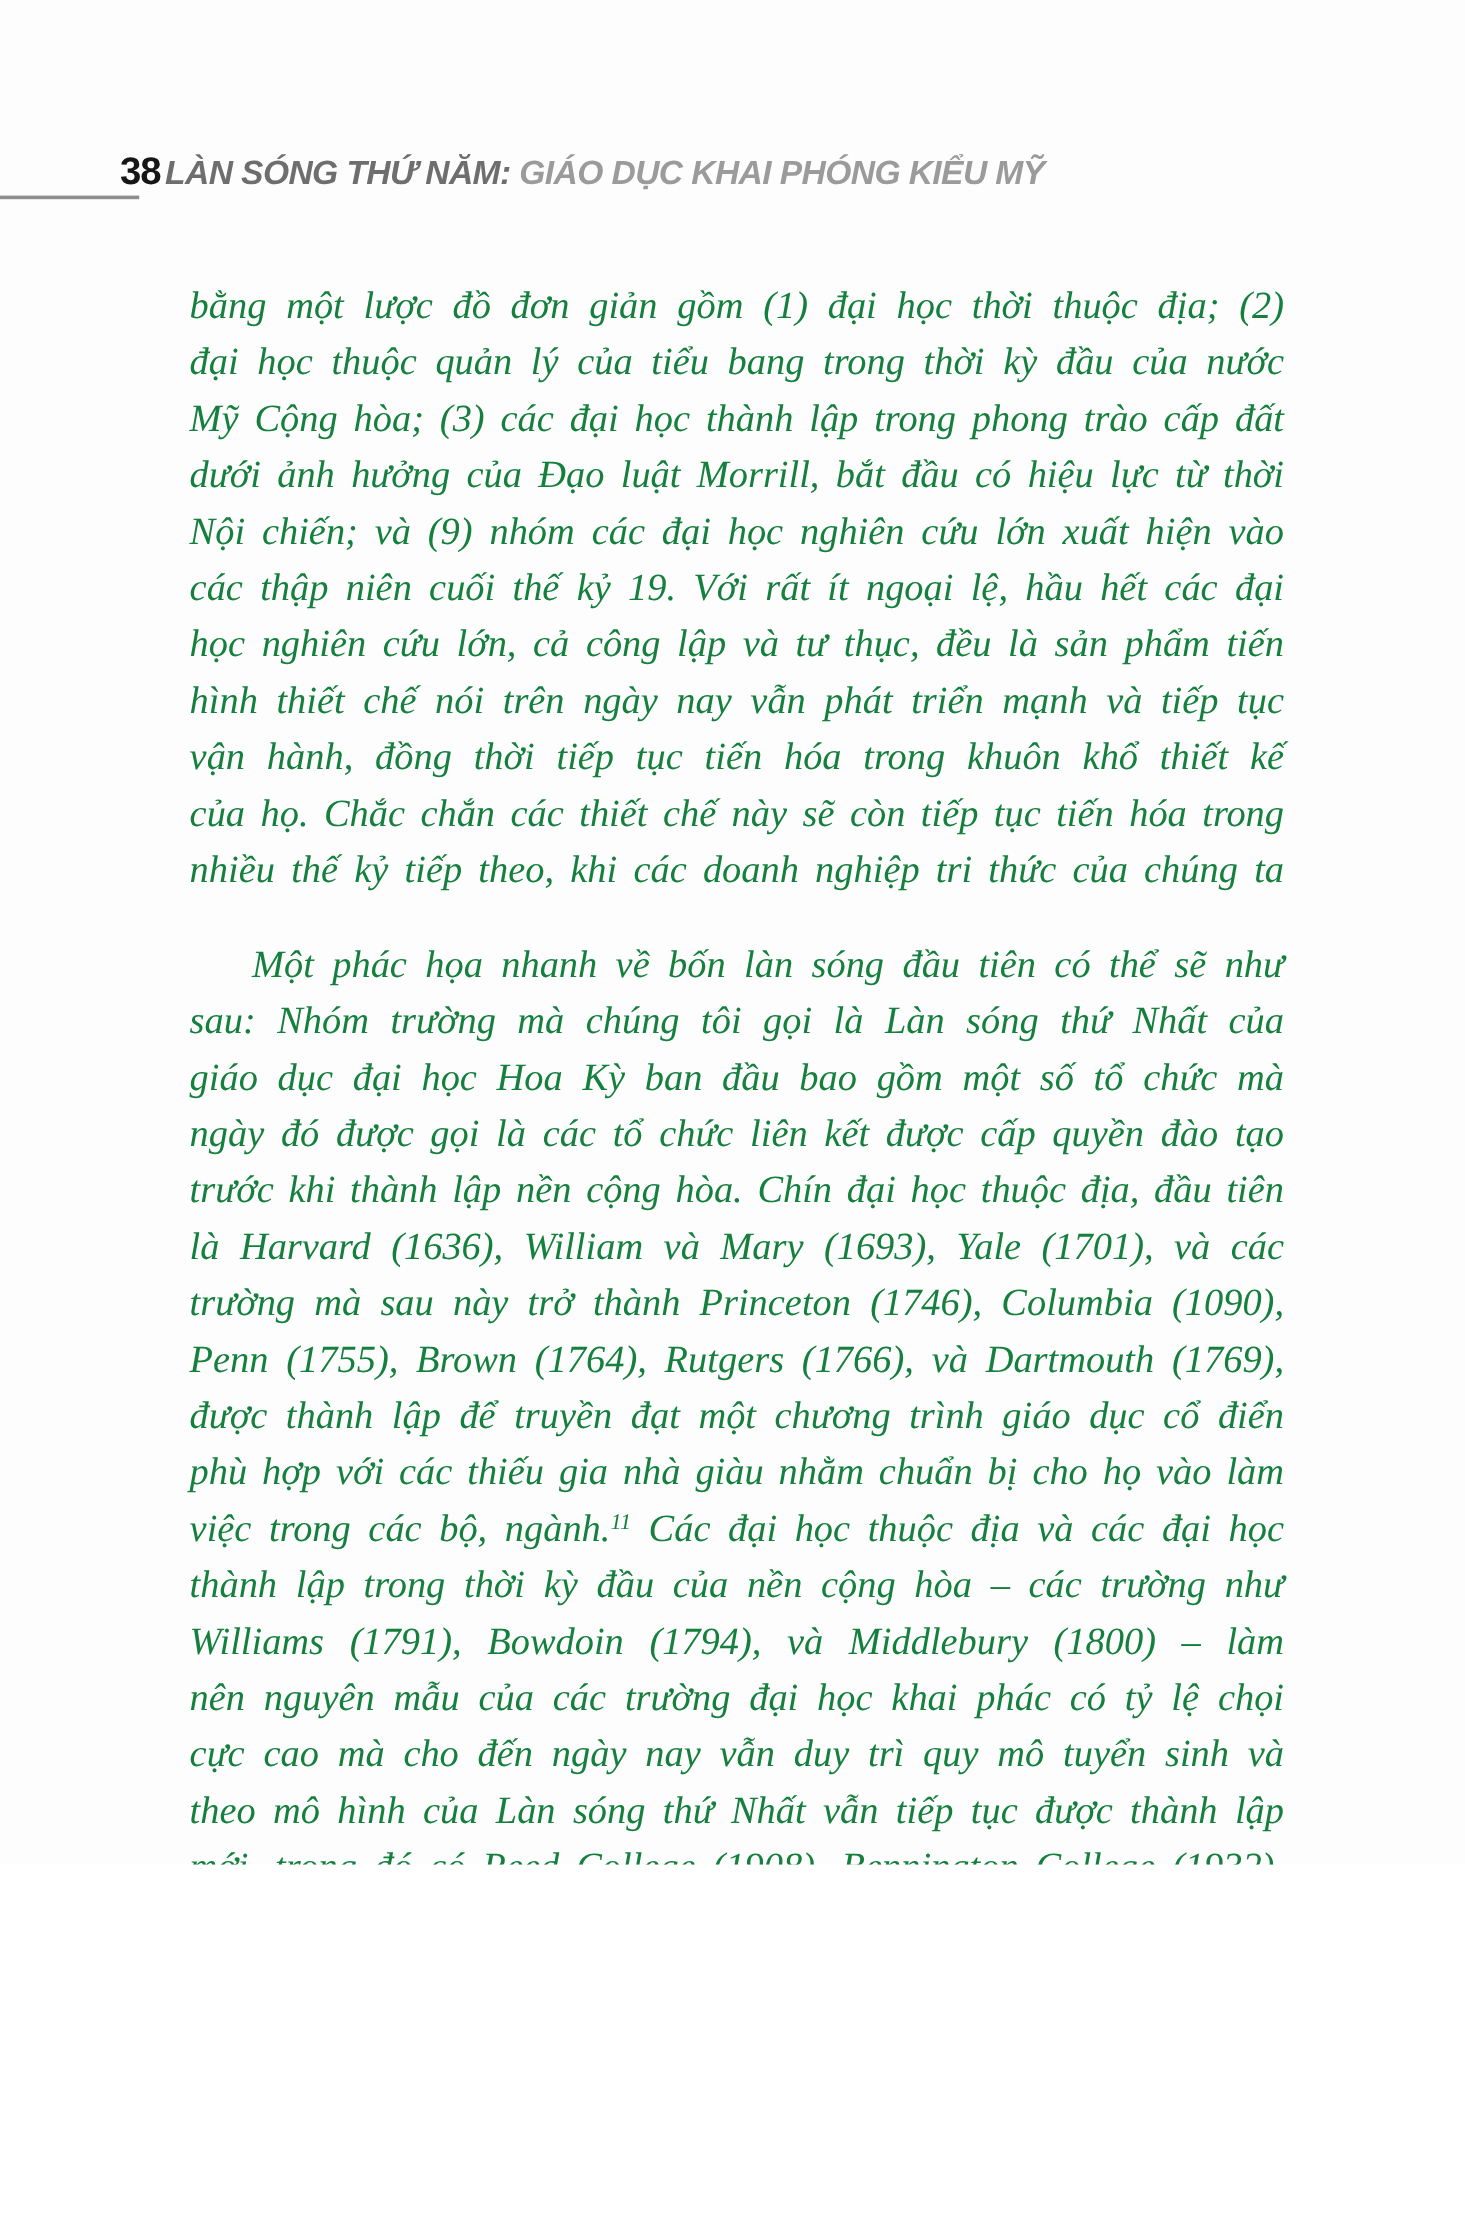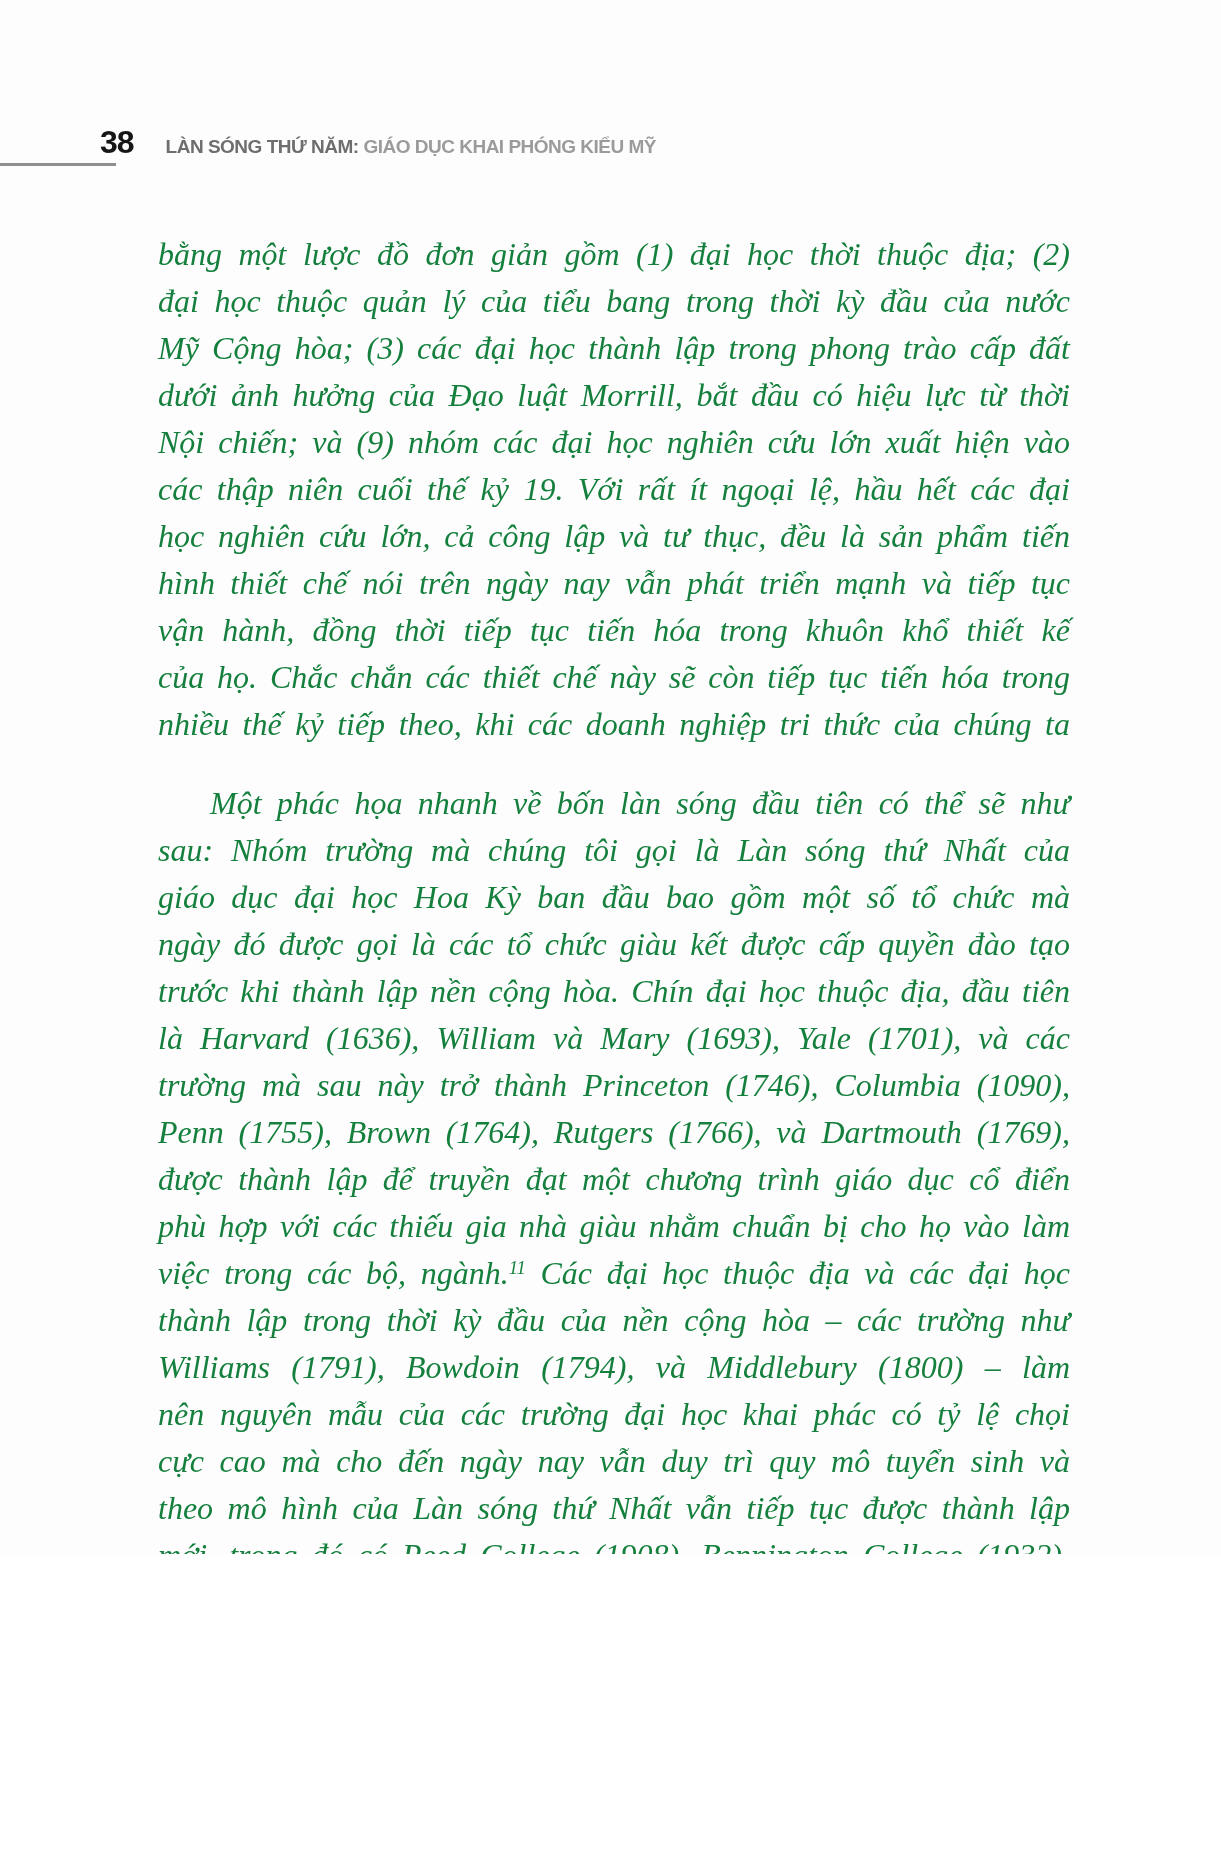--- a/index.html
+++ b/index.html
@@ -25,23 +25,24 @@
     white-space: nowrap;
     font-family: "Liberation Sans", "DejaVu Sans", sans-serif;
     font-weight: 700;
   }
   .page-number {
     font-size: 32px;
     color: #161616;
     letter-spacing: -1px;
   }
   .running-title {
-    margin-left: 32px;
-    font-size: 19px;
+    margin-left: 4px;
+    font-size: 28px;
     letter-spacing: -0.5px;
+    font-style: italic;
   }
   .running-title .title-emphasis { color: #6e6e6e; }
   .running-title .title-rest     { color: #9b9b9b; }
   .header-rule {
     position: absolute;
     left: 0;
     top: 163px;
     width: 116px;
     height: 3px;
     background: #8f8f8f;
@@ -99,21 +100,21 @@
       <div class="line">hình thiết chế nói trên ngày nay vẫn phát triển mạnh và tiếp tục</div>
       <div class="line">vận hành, đồng thời tiếp tục tiến hóa trong khuôn khổ thiết kế</div>
       <div class="line">của họ. Chắc chắn các thiết chế này sẽ còn tiếp tục tiến hóa trong</div>
       <div class="line">nhiều thế kỷ tiếp theo, khi các doanh nghiệp tri thức của chúng ta</div>
     </div>
 
     <div class="paragraph">
       <div class="line indent">Một phác họa nhanh về bốn làn sóng đầu tiên có thể sẽ như</div>
       <div class="line">sau: Nhóm trường mà chúng tôi gọi là Làn sóng thứ Nhất của</div>
       <div class="line">giáo dục đại học Hoa Kỳ ban đầu bao gồm một số tổ chức mà</div>
-      <div class="line">ngày đó được gọi là các tổ chức giàu kết được cấp quyền đào tạo</div>
+      <div class="line">ngày đó được gọi là các tổ chức liên kết được cấp quyền đào tạo</div>
       <div class="line">trước khi thành lập nền cộng hòa. Chín đại học thuộc địa, đầu tiên</div>
       <div class="line">là Harvard (1636), William và Mary (1693), Yale (1701), và các</div>
       <div class="line">trường mà sau này trở thành Princeton (1746), Columbia (1090),</div>
       <div class="line">Penn (1755), Brown (1764), Rutgers (1766), và Dartmouth (1769),</div>
       <div class="line">được thành lập để truyền đạt một chương trình giáo dục cổ điển</div>
       <div class="line">phù hợp với các thiếu gia nhà giàu nhằm chuẩn bị cho họ vào làm</div>
       <div class="line"><span>việc trong các bộ, ngành.</span><sup class="fn">11</sup><span> Các đại học thuộc địa và các đại học</span></div>
       <div class="line">thành lập trong thời kỳ đầu của nền cộng hòa – các trường như</div>
       <div class="line">Williams (1791), Bowdoin (1794), và Middlebury (1800) – làm</div>
       <div class="line">nên nguyên mẫu của các trường đại học khai phác có tỷ lệ chọi</div>

